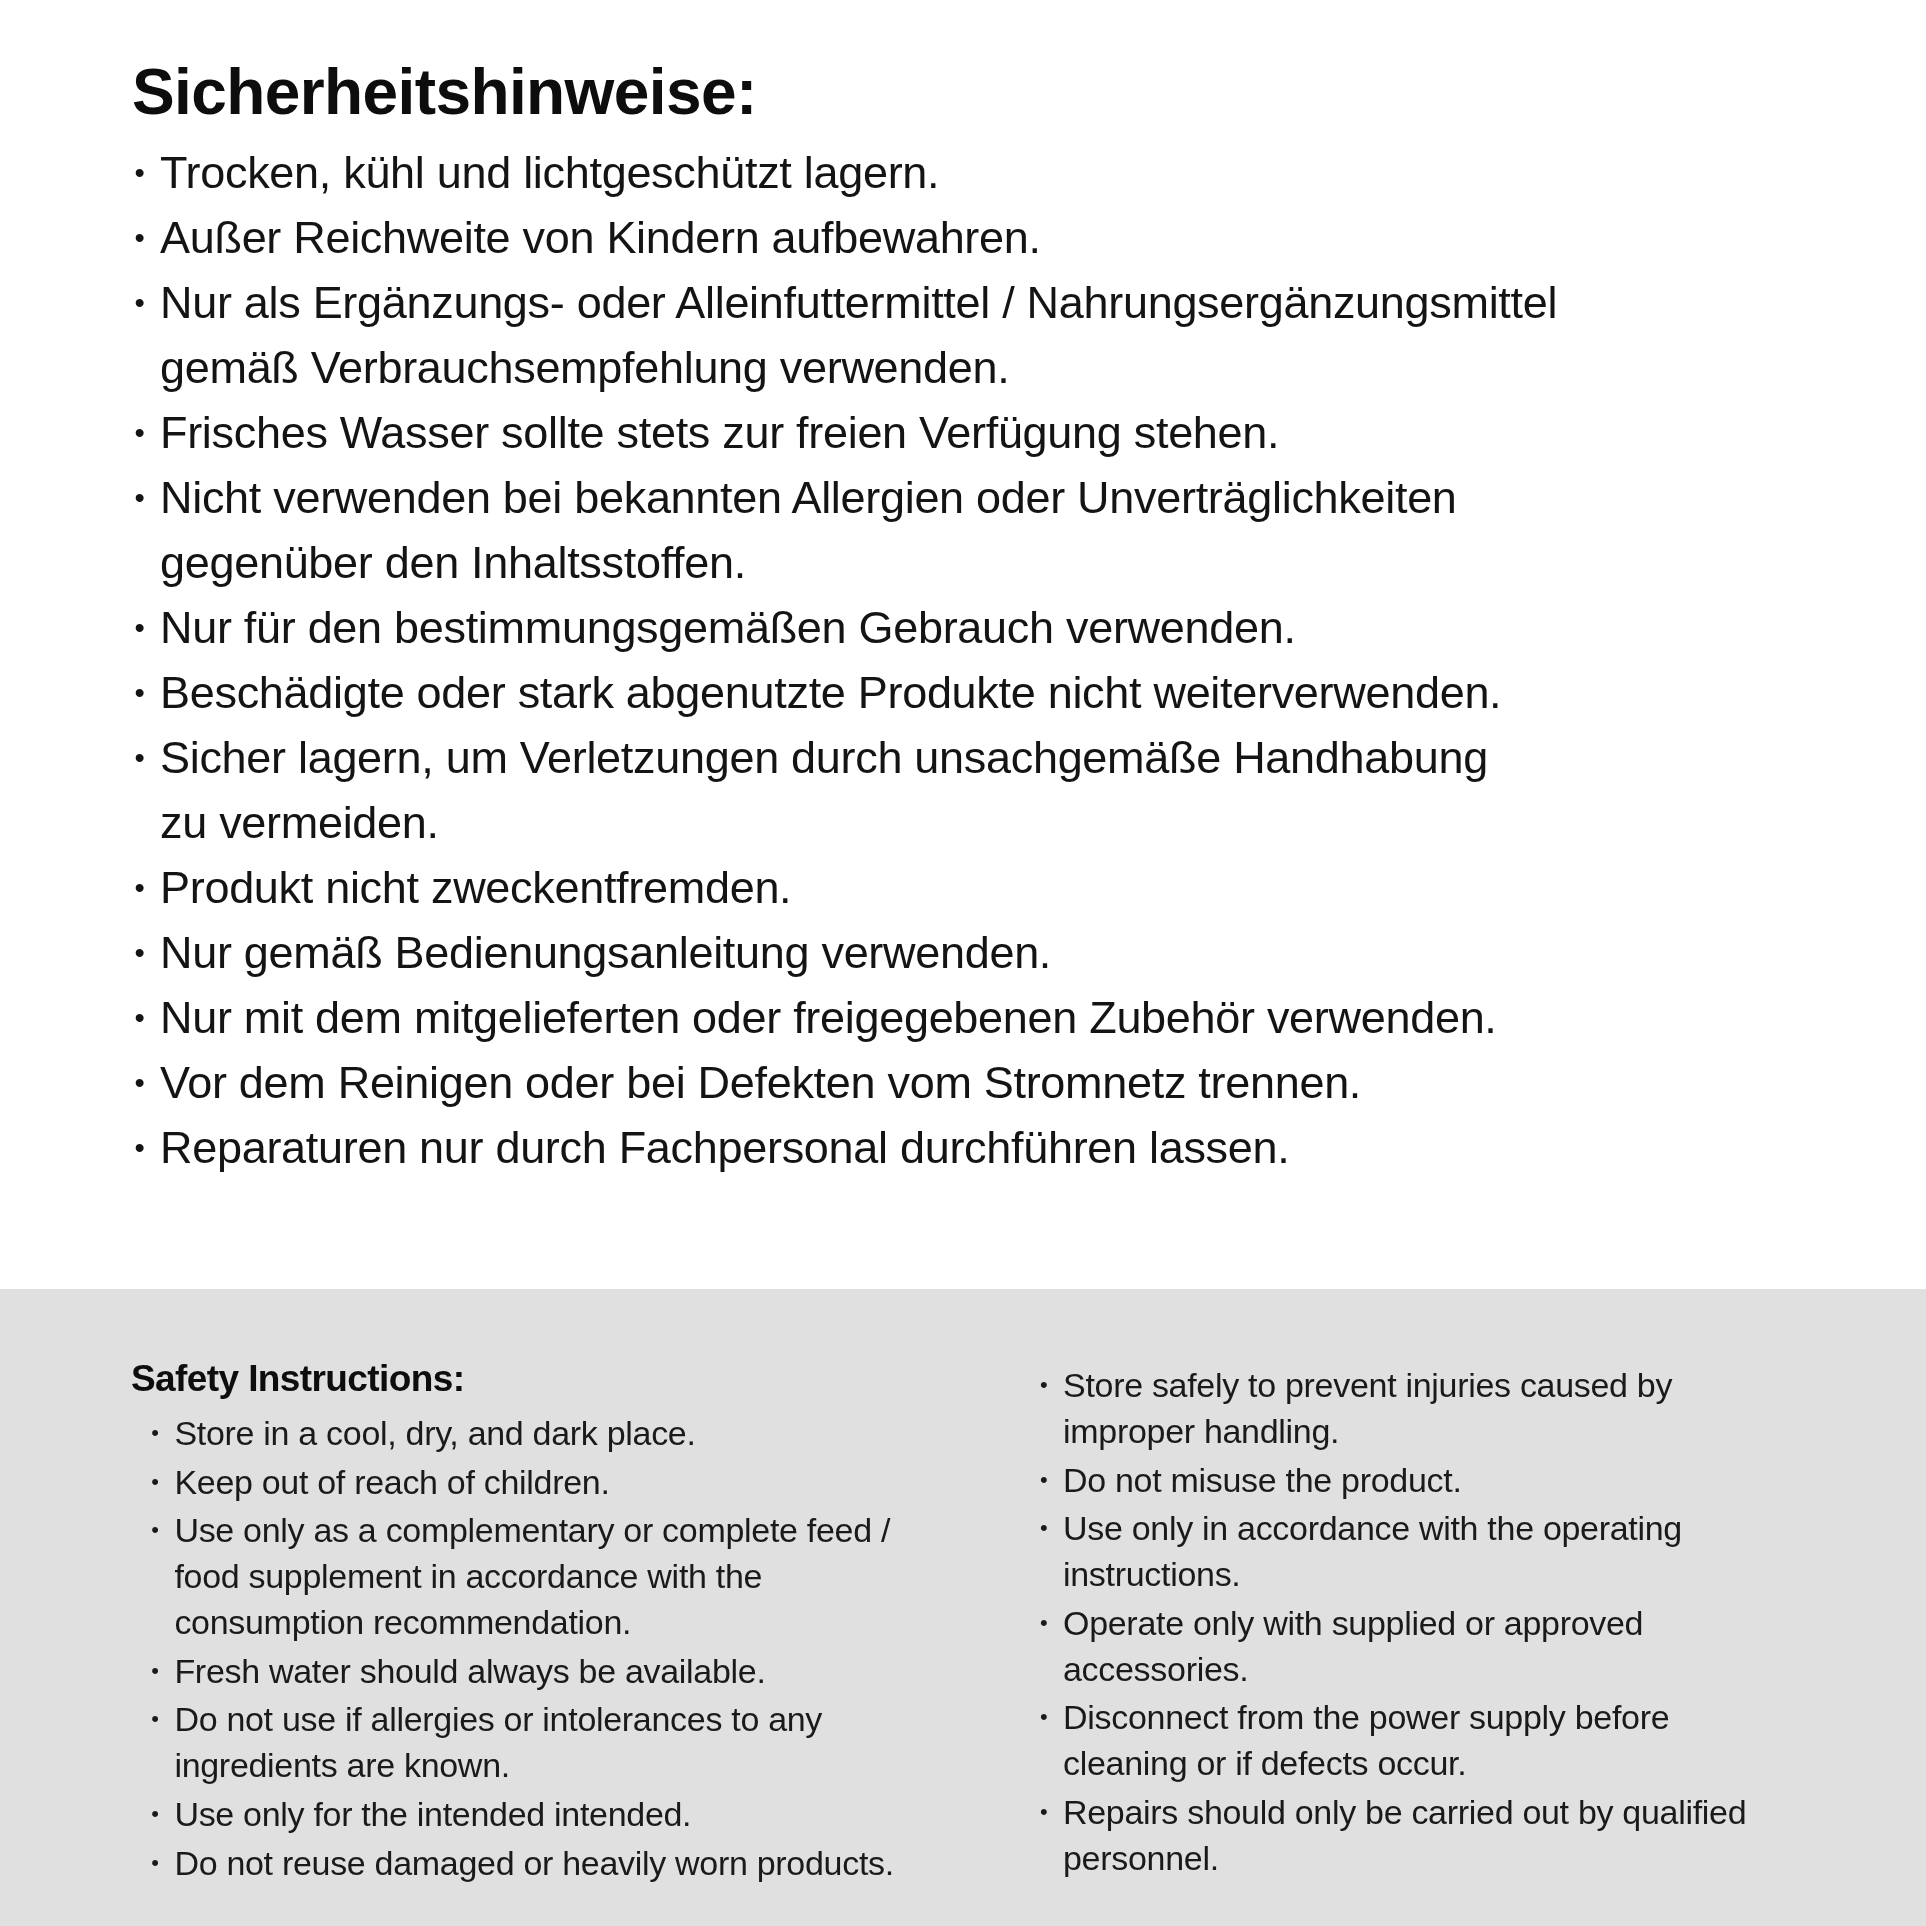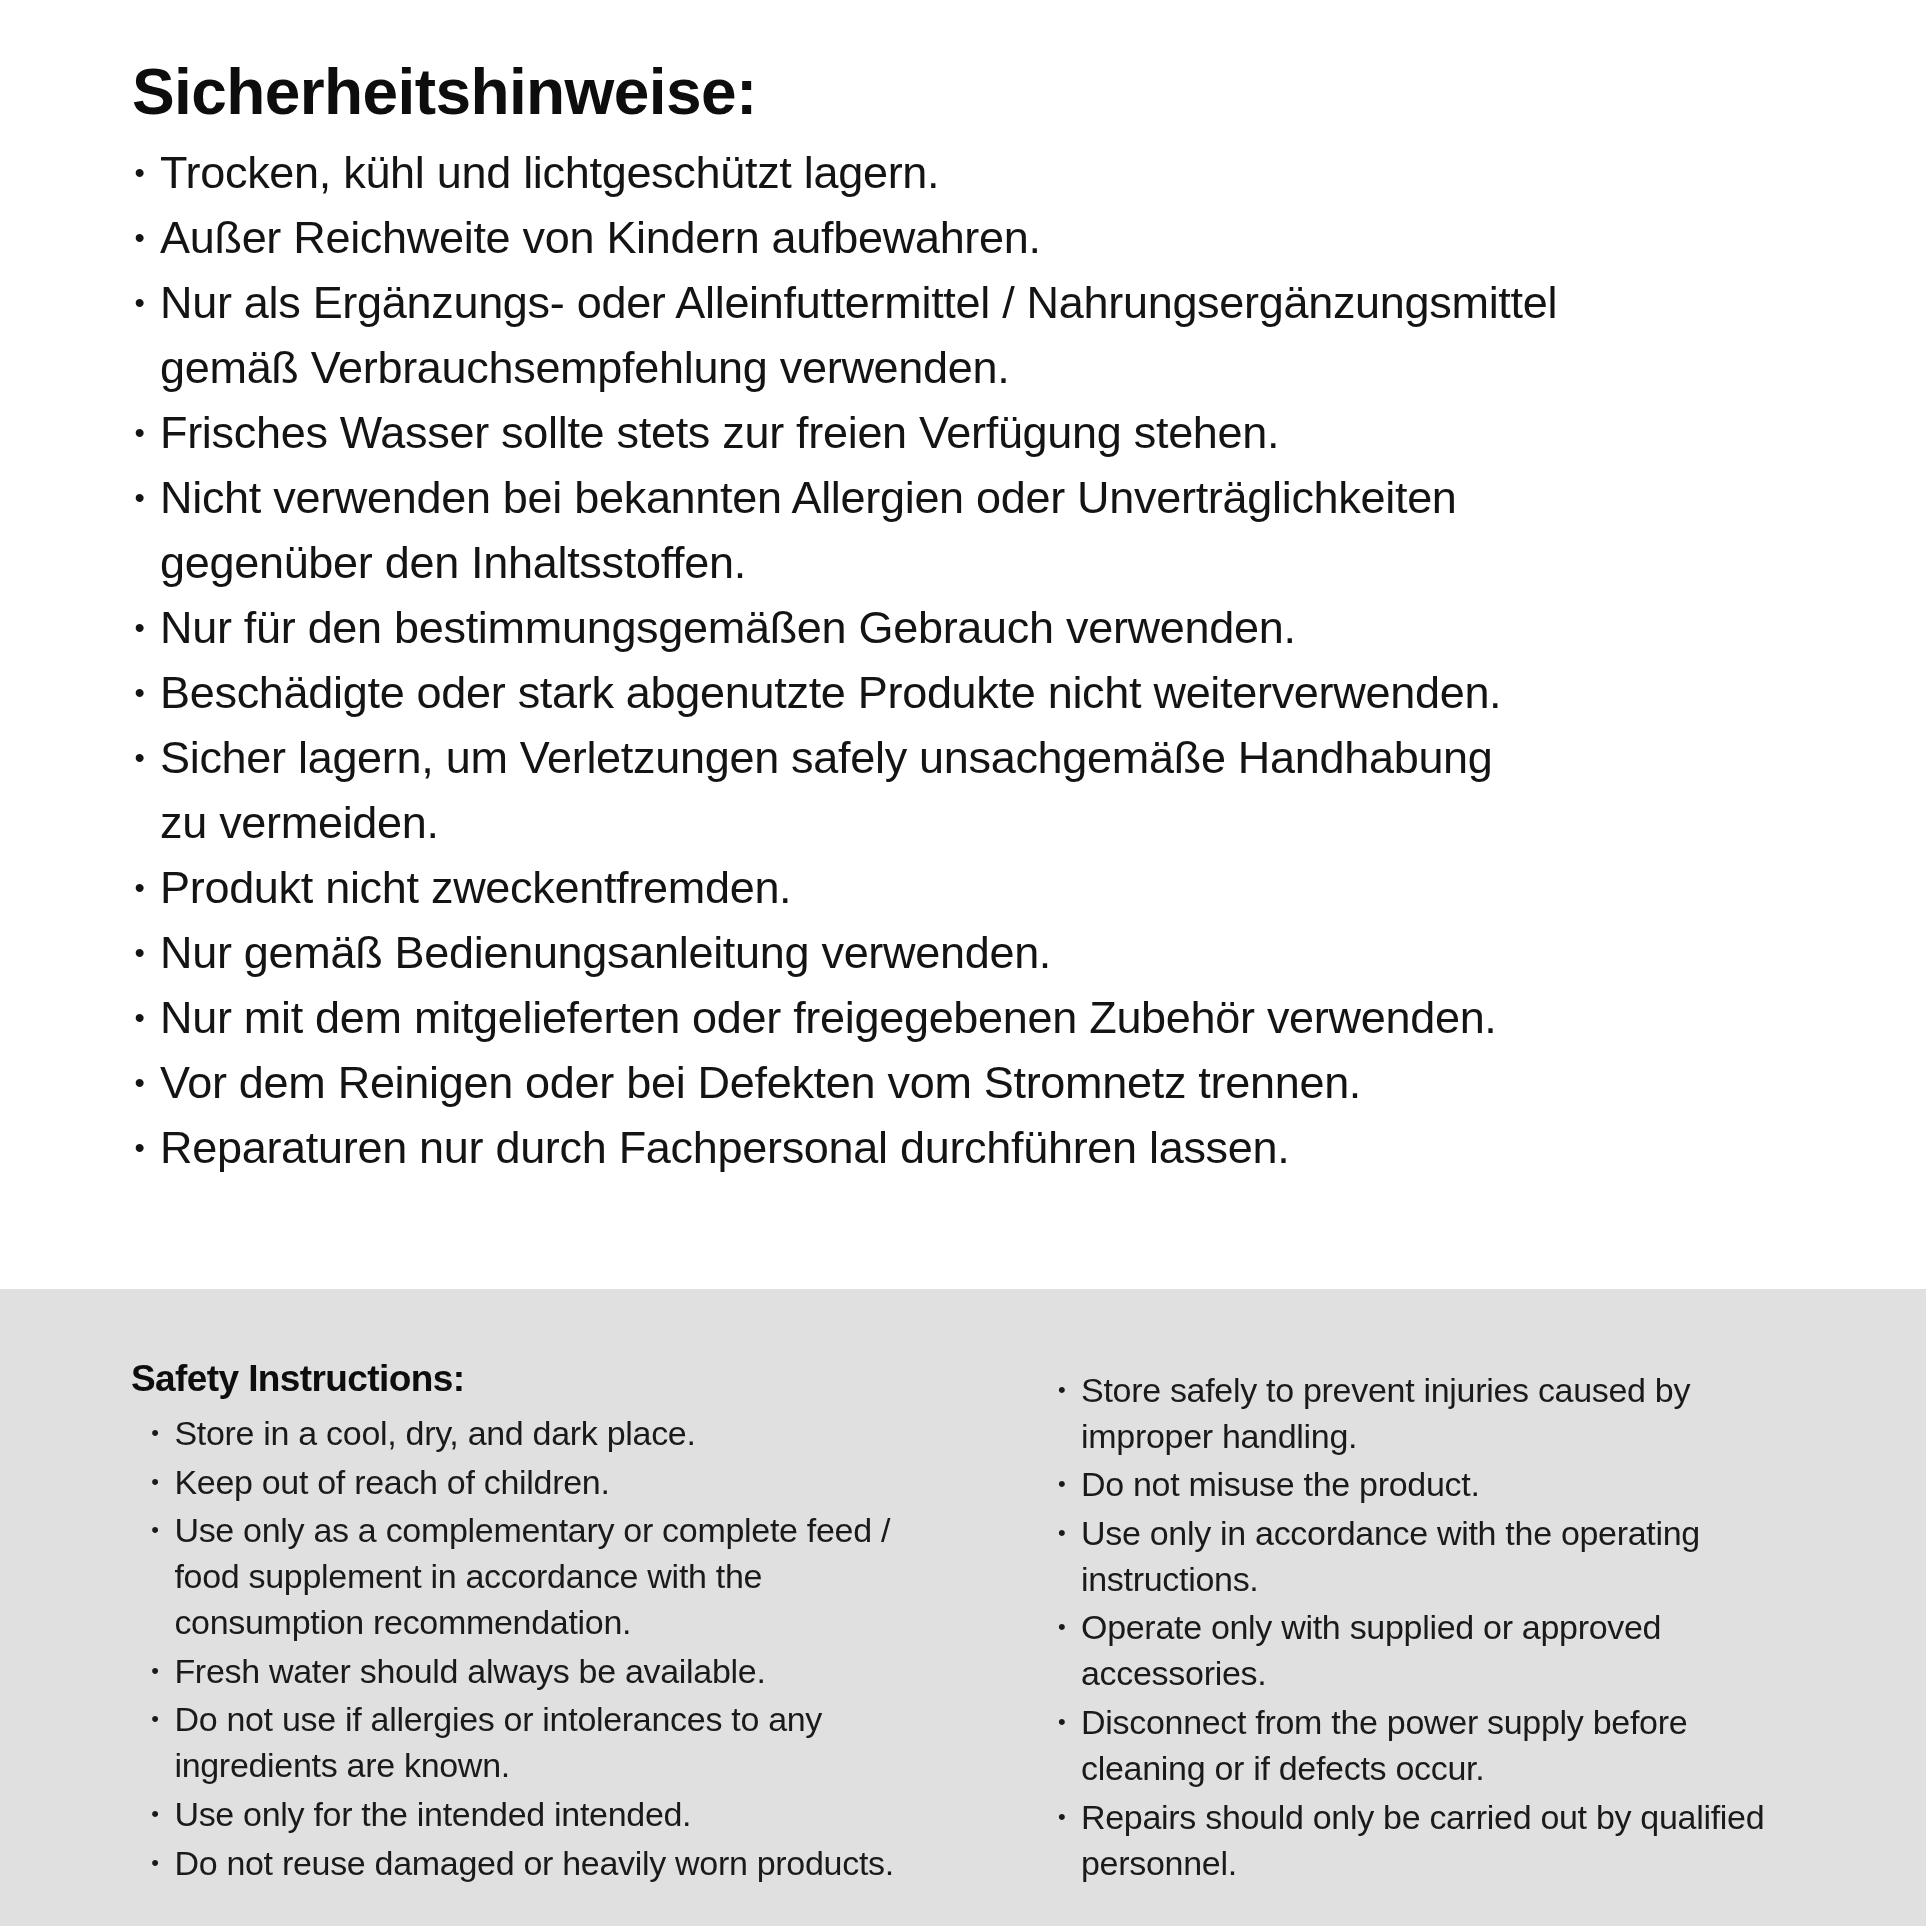--- a/index.html
+++ b/index.html
@@ -35,21 +35,21 @@
   }
   .li-text { white-space: pre-line; }
 
   
   .en-section {
     position: absolute; left: 0; top: 1289px;
     width: 1926px; height: 637px;
     background: #e0e0e0;
     padding: 67px 19px 0 131px;
   }
-  .en-columns { display: flex; gap: 63px; align-items: flex-end; }
+  .en-columns { display: flex; gap: 45px; align-items: center; }
   .en-col-left  { width: 860px; }
   .en-col-right { flex: 1; padding-top: 1.3px; }
   .en-heading {
     font-size: 37px;
     font-weight: bold;
     letter-spacing: -0.6px;
     line-height: 45px;
     margin-bottom: 9px;
     color: #0d0d0d;
   }
@@ -113,21 +113,21 @@
           <span class="li-text">Nur für den bestimmungsgemäßen Gebrauch verwenden.</span>
         </li>
 
         <li>
           <span class="bullet">•</span>
           <span class="li-text">Beschädigte oder stark abgenutzte Produkte nicht weiterverwenden.</span>
         </li>
 
         <li>
           <span class="bullet">•</span>
-          <span class="li-text">Sicher lagern, um Verletzungen safely unsachgemäße Handhabung
+          <span class="li-text">Sicher lagern, um Verletzungen durch unsachgemäße Handhabung
 zu vermeiden.</span>
         </li>
 
         <li>
           <span class="bullet">•</span>
           <span class="li-text">Produkt nicht zweckentfremden.</span>
         </li>
 
         <li>
           <span class="bullet">•</span>

